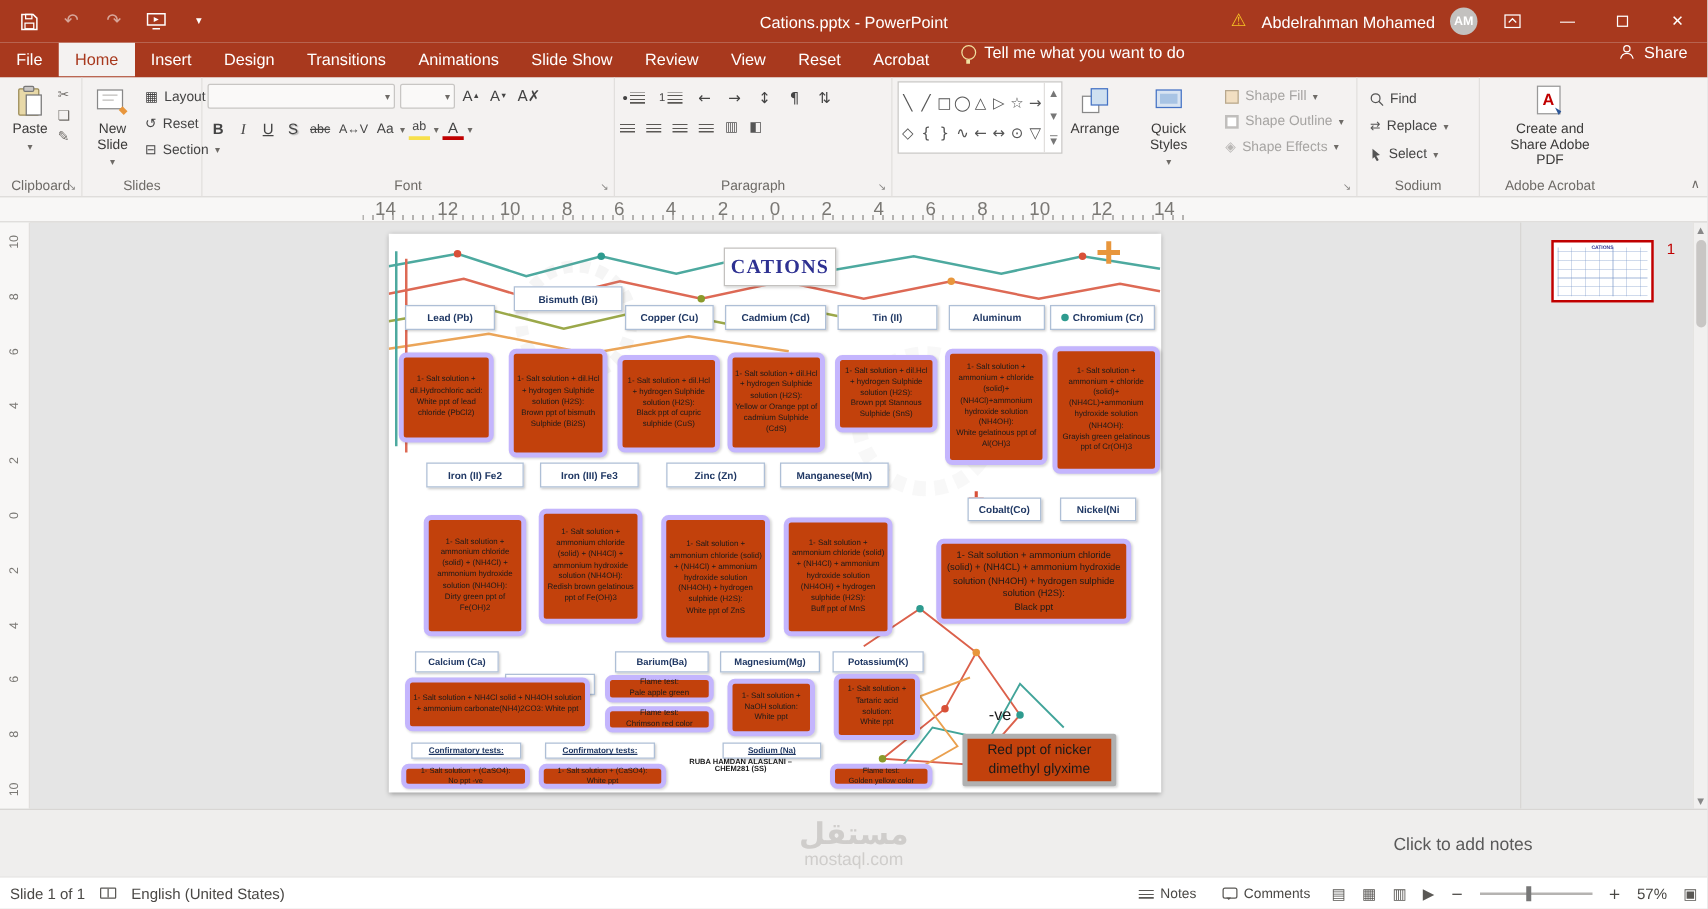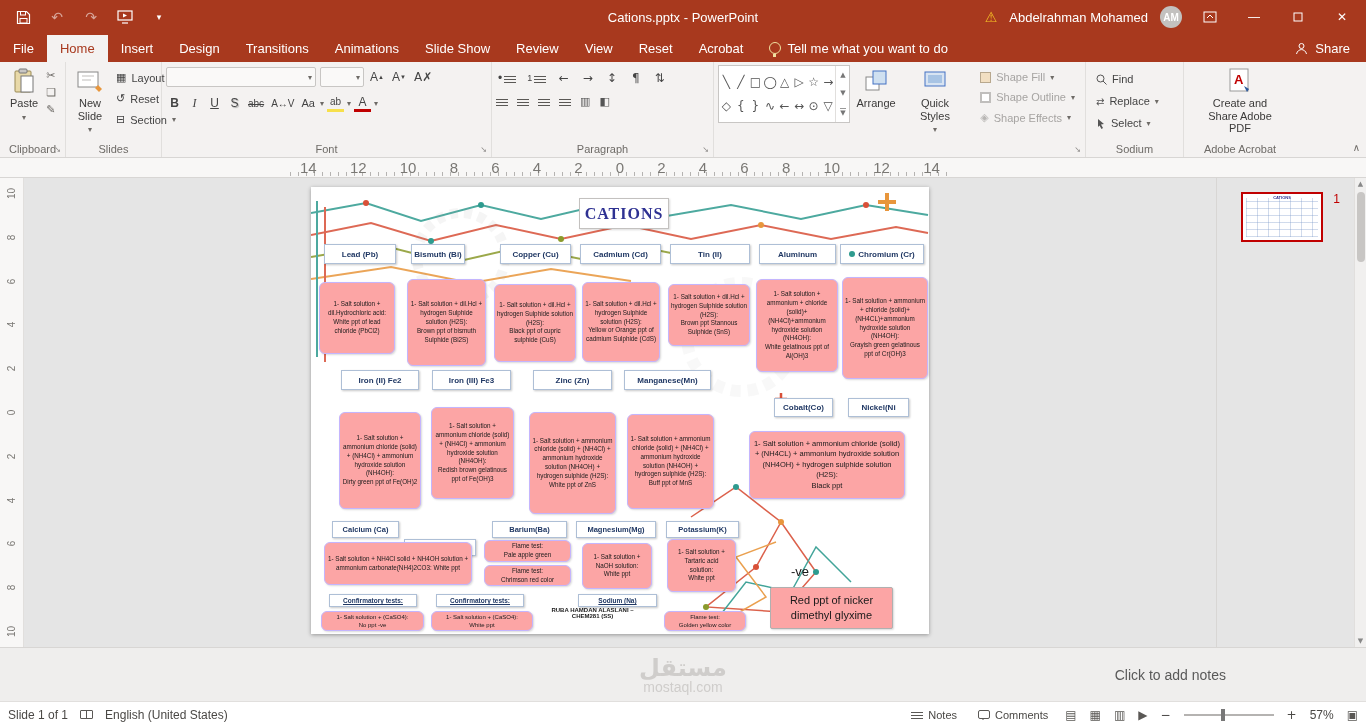--- a/index.html
+++ b/index.html
@@ -13,21 +13,21 @@
   .qat{display:flex;align-items:center;gap:16px;padding-left:14px}
   .qat span{display:inline-flex;align-items:center;justify-content:center;width:18px;height:18px;font-size:14px}
   .dim{opacity:.55}
   .tb-title{position:absolute;left:50%;transform:translateX(-50%);white-space:nowrap}
   .tb-right{margin-left:auto;display:flex;align-items:center;gap:12px;padding-right:8px}
   .warn{color:#F7C325;font-size:14px}
   .avatar{width:22px;height:22px;border-radius:50%;background:#C3C1BF;color:#fff;font-size:10px;display:flex;align-items:center;justify-content:center;font-weight:bold}
   .winbtn{width:32px;height:34px;display:flex;align-items:center;justify-content:center;font-size:12px}
 
   
-  .tabrow{height:28px;background:#A8391E;display:flex;align-items:center;color:#fff;font-size:13px;flex:none}
+  .tabrow{height:28px;background:#A8391E;display:flex;align-items:flex-start;color:#fff;font-size:13px;flex:none}
   .tab{padding:6px 13px;display:flex;align-items:center}
   .tab.active{background:#F4F2F1;color:#A8391E}
   .tellme{display:flex;align-items:center;gap:6px;padding:0 13px}
   .bulb{width:12px;height:12px;border:1.5px solid #F0E0A0;border-radius:50%;position:relative}
   .bulb::after{content:"";position:absolute;left:3px;bottom:-4px;width:3px;height:3px;background:#F0E0A0}
   .share-btn{margin-left:auto;display:flex;align-items:center;gap:7px;padding:0 16px}
 
   
   .ribbon{height:96px;background:#F4F2F1;border-bottom:1px solid #D8D6D4;display:flex;font-size:11px;position:relative;flex:none}
   .rgroup{position:relative;border-right:1px solid #E1DFDD;padding:3px 4px 16px;flex:none;display:flex}
@@ -58,21 +58,21 @@
   .vr-inner span{transform:rotate(-90deg)}
 
   
   .canvas{flex:1;display:flex;justify-content:center;align-items:flex-start;padding-top:9px;min-width:0}
   .slide{width:618px;height:447px;background:#fff;box-shadow:0 1px 4px rgba(0,0,0,.35);position:relative;flex:none}
   .decor{position:absolute;inset:0;z-index:0}
   .sl-title{position:absolute;left:268px;top:11px;width:90px;height:31px;border:1px solid #C3C1BF;box-shadow:1px 1px 2px rgba(0,0,0,.15);background:#fff;display:flex;align-items:center;justify-content:center;font-family:"Liberation Serif","DejaVu Serif",serif;font-weight:bold;font-size:16px;letter-spacing:1px;color:#2E3192;z-index:2}
   .hd{position:absolute;height:20px;background:#fff;border:1px solid #AEBFD6;box-shadow:1px 1px 2px rgba(0,0,0,.22);color:#203864;font-weight:bold;font-size:8px;display:flex;align-items:center;justify-content:center;z-index:2;gap:3px}
   .hd3{height:17px;font-size:7.5px}
   .hdu{text-decoration:underline;height:13px;font-size:6.5px}
-  .bd{position:absolute;background:#fca5a5;border:1px solid #c4b5fd;border-radius:6px;box-shadow:1px 1px 2px rgba(0,0,0,.15);color:#1a1a1a;font-size:6.3px;line-height:1.4;text-align:center;padding:3px 2px;white-space:pre-line;z-index:2;display:flex;align-items:center;justify-content:center}
+  .bd{position:absolute;background:#c2410c;border:4px solid #c4b5fd;border-radius:6px;box-shadow:1px 1px 2px rgba(0,0,0,.15);color:#1a1a1a;font-size:6.3px;line-height:1.4;text-align:center;padding:3px 2px;white-space:pre-line;z-index:2;display:flex;align-items:center;justify-content:center}
   .teal-dot{width:6px;height:6px;border-radius:50%;background:#2E9B8F;flex:none}
   .free{position:absolute;z-index:2;color:#1a1a1a}
 
   
   .thumbs{width:138px;background:#E5E5E5;border-left:1px solid #D8D6D4;position:relative;flex:none}
   .thumb{position:absolute;left:24px;top:14px;width:82px;height:50px;background:#fff;border:2px solid #C00000;overflow:hidden}
   .thumb-grid{position:absolute;inset:4px 3px 3px 3px;background:
      repeating-linear-gradient(0deg,rgba(120,150,200,.35) 0 1px,transparent 1px 7px),
      repeating-linear-gradient(90deg,rgba(120,150,200,.35) 0 1px,transparent 1px 11px)}
   .thumb-title{position:absolute;top:1px;left:0;right:0;text-align:center;font-size:4px;color:#2E3192;font-weight:bold}
@@ -461,21 +461,21 @@
             <circle cx="445" cy="380" r="3" fill="#D85038"></circle>
               <circle cx="395" cy="420" r="3" fill="#8A9A2B"></circle>
             <circle cx="505" cy="385" r="3" fill="#2E9B8F"></circle>
               <circle cx="480" cy="405" r="2.5" fill="#D85038"></circle>
           </g>
         </svg>
 
         <div class="sl-title">CATIONS</div>
 
         <div class="hd" style="left:13px;top:57px;width:72px">Lead (Pb)</div>
-        <div class="hd" style="left:100px;top:57px;width:54px">Bismuth (Bi)</div>
+        <div class="hd" style="left:100px;top:42px;width:87px">Bismuth (Bi)</div>
         <div class="hd" style="left:189px;top:57px;width:71px">Copper (Cu)</div>
         <div class="hd" style="left:269px;top:57px;width:81px">Cadmium (Cd)</div>
         <div class="hd" style="left:359px;top:57px;width:80px">Tin (II)</div>
         <div class="hd" style="left:448px;top:57px;width:77px">Aluminum</div>
         <div class="hd" style="left:529px;top:57px;width:84px">
           <span class="teal-dot"></span>
           <span>Chromium (Cr)</span>
         </div>
 
         <div class="bd" style="left:8px;top:95px;width:76px;height:72px">1- Salt solution + dil.Hydrochloric acid:

